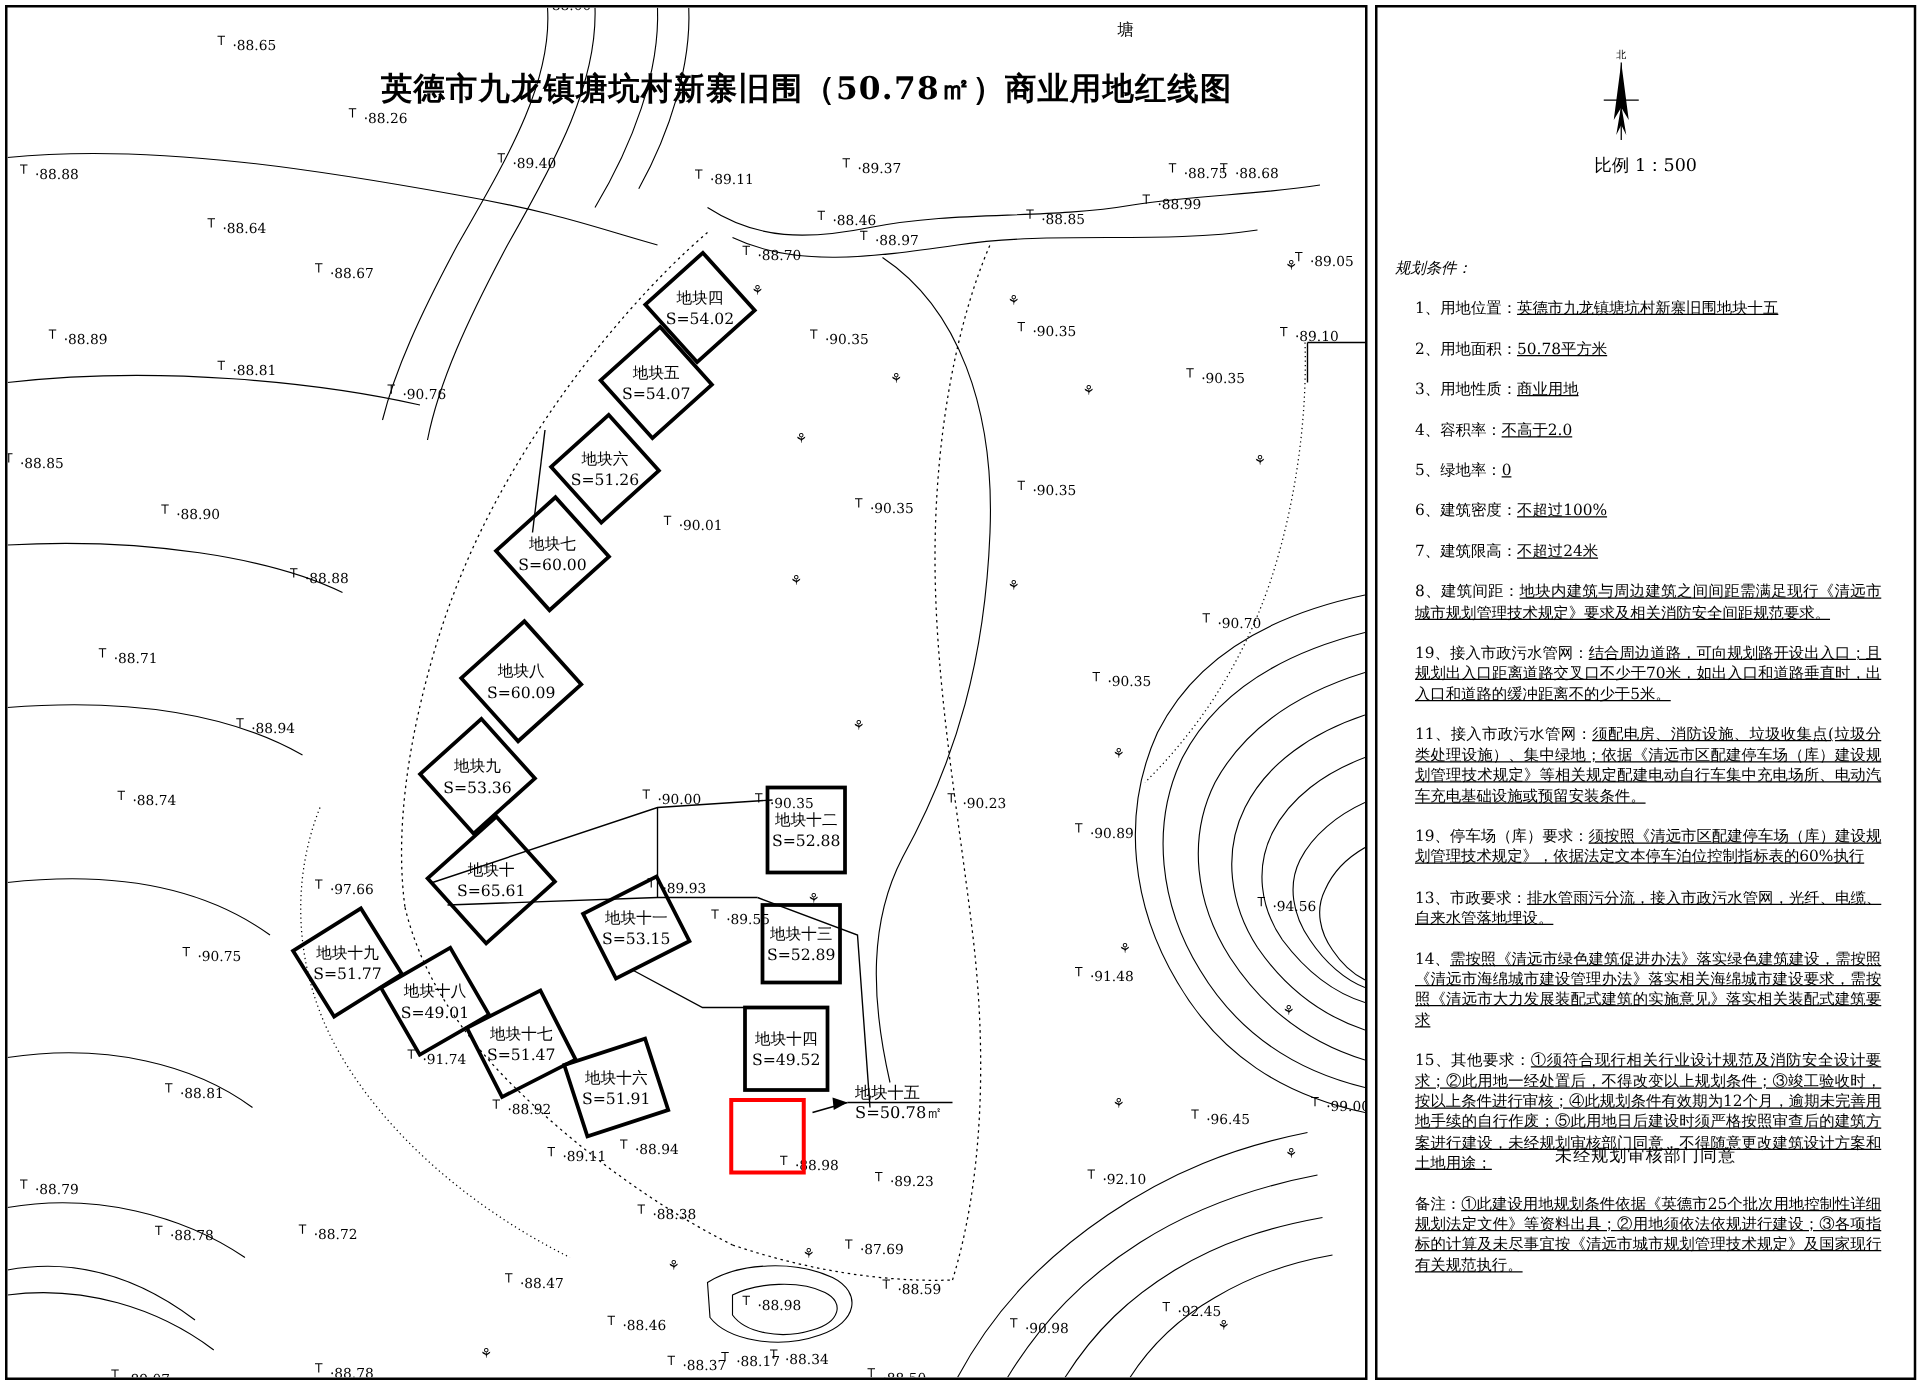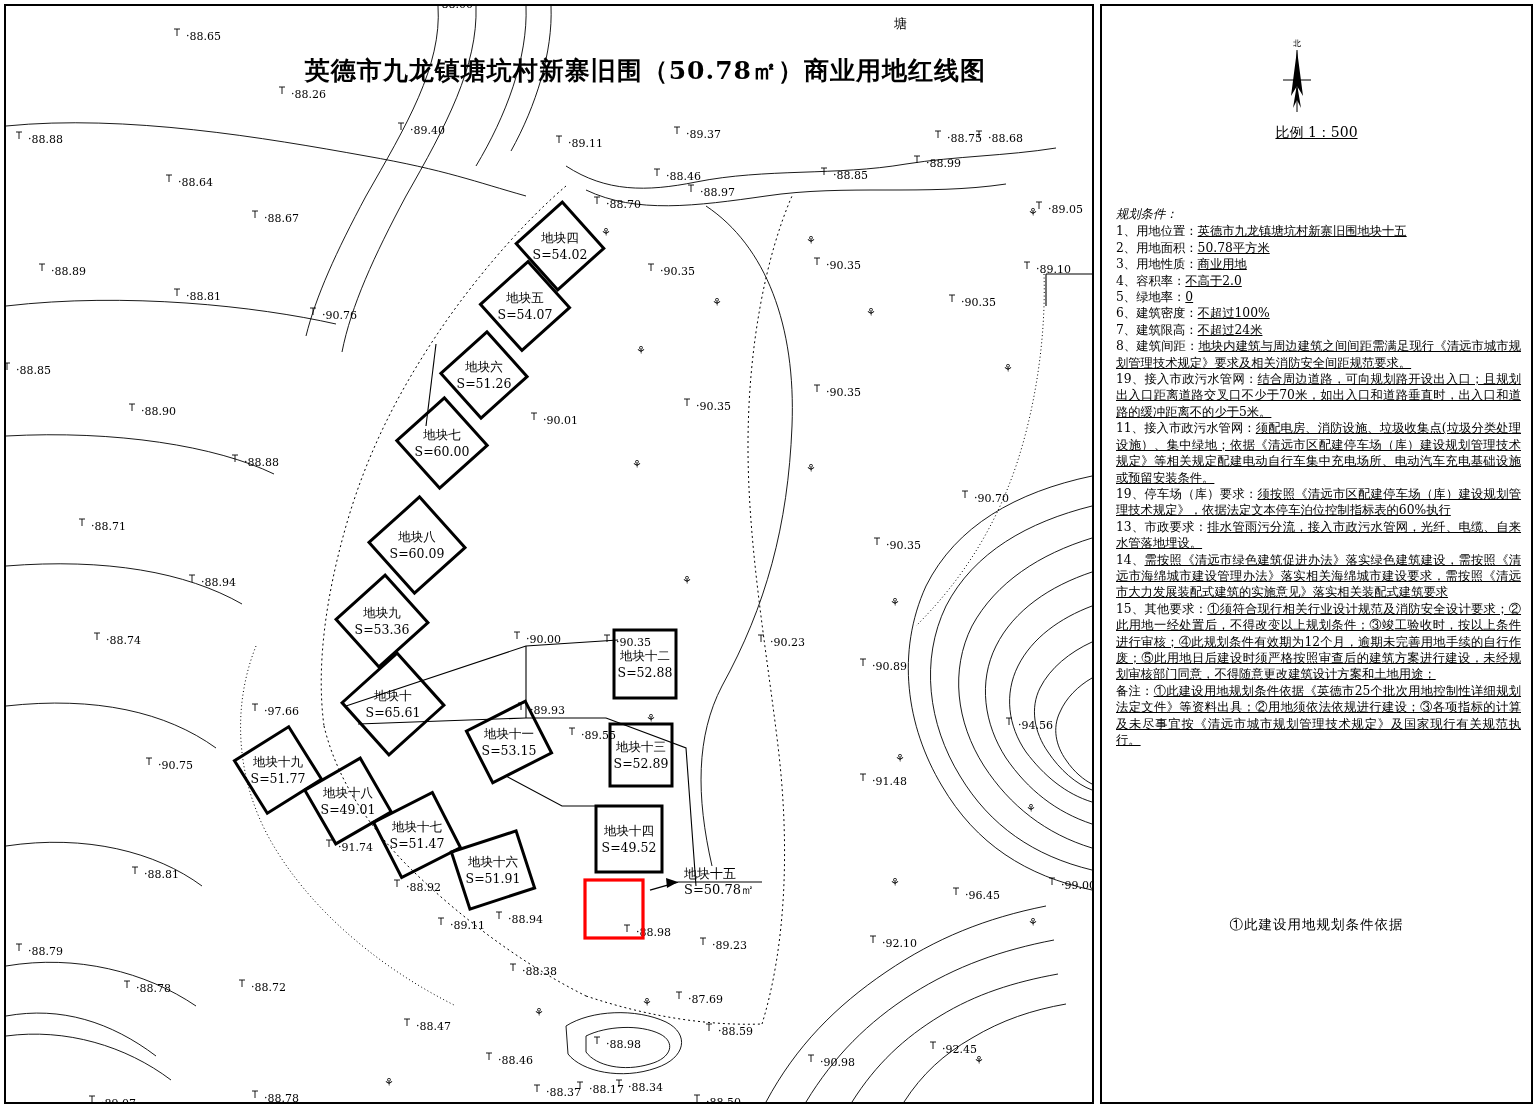--- a/index.html
+++ b/index.html
@@ -67,39 +67,38 @@
   }
   #scale-label {
     position: absolute;
     left: 0;
     top: 118px;
     width: 100%;
     text-align: center;
     font-family: "DejaVu Serif", serif;
     font-size: 14px;
     color: #000;
-    text-decoration: underline;
   }
   #conditions {
     position: absolute;
     left: 14px;
     top: 200px;
     width: 405px;
     font-family: "DejaVu Serif", serif;
     font-size: 12.3px;
     line-height: 16.4px;
     color: #000;
     text-align: justify;
   }
   #conditions .c-head {
     margin-bottom: 1px;
     font-style: italic;
   }
   #conditions .c-item {
-    margin: 0;
+    margin: 16px;
     text-indent: 0;
   }
   #conditions .u {
     text-decoration: underline;
   }
   #date-label {
     position: absolute;
     left: 0;
     bottom: 168px;
     width: 100%;
@@ -619,15 +618,15 @@
           <div class="c-item"><span>19、</span><span>接入市政污水管网：</span><span class="u">结合周边道路，可向规划路开设出入口；且规划出入口距离道路交叉口不少于70米，如出入口和道路垂直时，出入口和道路的缓冲距离不的少于5米。</span></div>
           <div class="c-item"><span>11、</span><span>接入市政污水管网：</span><span class="u">须配电房、消防设施、垃圾收集点(垃圾分类处理设施）、集中绿地；依据《清远市区配建停车场（库）建设规划管理技术规定》等相关规定配建电动自行车集中充电场所、电动汽车充电基础设施或预留安装条件。</span></div>
           <div class="c-item"><span>19、</span><span>停车场（库）要求：</span><span class="u">须按照《清远市区配建停车场（库）建设规划管理技术规定》，依据法定文本停车泊位控制指标表的60%执行</span></div>
           <div class="c-item"><span>13、</span><span>市政要求：</span><span class="u">排水管雨污分流，接入市政污水管网，光纤、电缆、自来水管落地埋设。</span></div>
           <div class="c-item"><span>14、</span><span></span><span class="u">需按照《清远市绿色建筑促进办法》落实绿色建筑建设，需按照《清远市海绵城市建设管理办法》落实相关海绵城市建设要求，需按照《清远市大力发展装配式建筑的实施意见》落实相关装配式建筑要求</span></div>
           <div class="c-item"><span>15、</span><span>其他要求：</span><span class="u">①须符合现行相关行业设计规范及消防安全设计要求；②此用地一经处置后，不得改变以上规划条件；③竣工验收时，按以上条件进行审核；④此规划条件有效期为12个月，逾期未完善用地手续的自行作废；⑤此用地日后建设时须严格按照审查后的建筑方案进行建设，未经规划审核部门同意，不得随意更改建筑设计方案和土地用途；</span></div>
           <div class="c-item"><span></span><span>备注：</span><span class="u">①此建设用地规划条件依据《英德市25个批次用地控制性详细规划法定文件》等资料出具；②用地须依法依规进行建设；③各项指标的计算及未尽事宜按《清远市城市规划管理技术规定》及国家现行有关规范执行。</span></div>
         </div>
     </div>
 
-    <div id="date-label">①此建设用地规划条件依据</div>
+    <div id="date-label">未经规划审核部门同意</div>
   </div>
 </div>
 
 </body></html>

